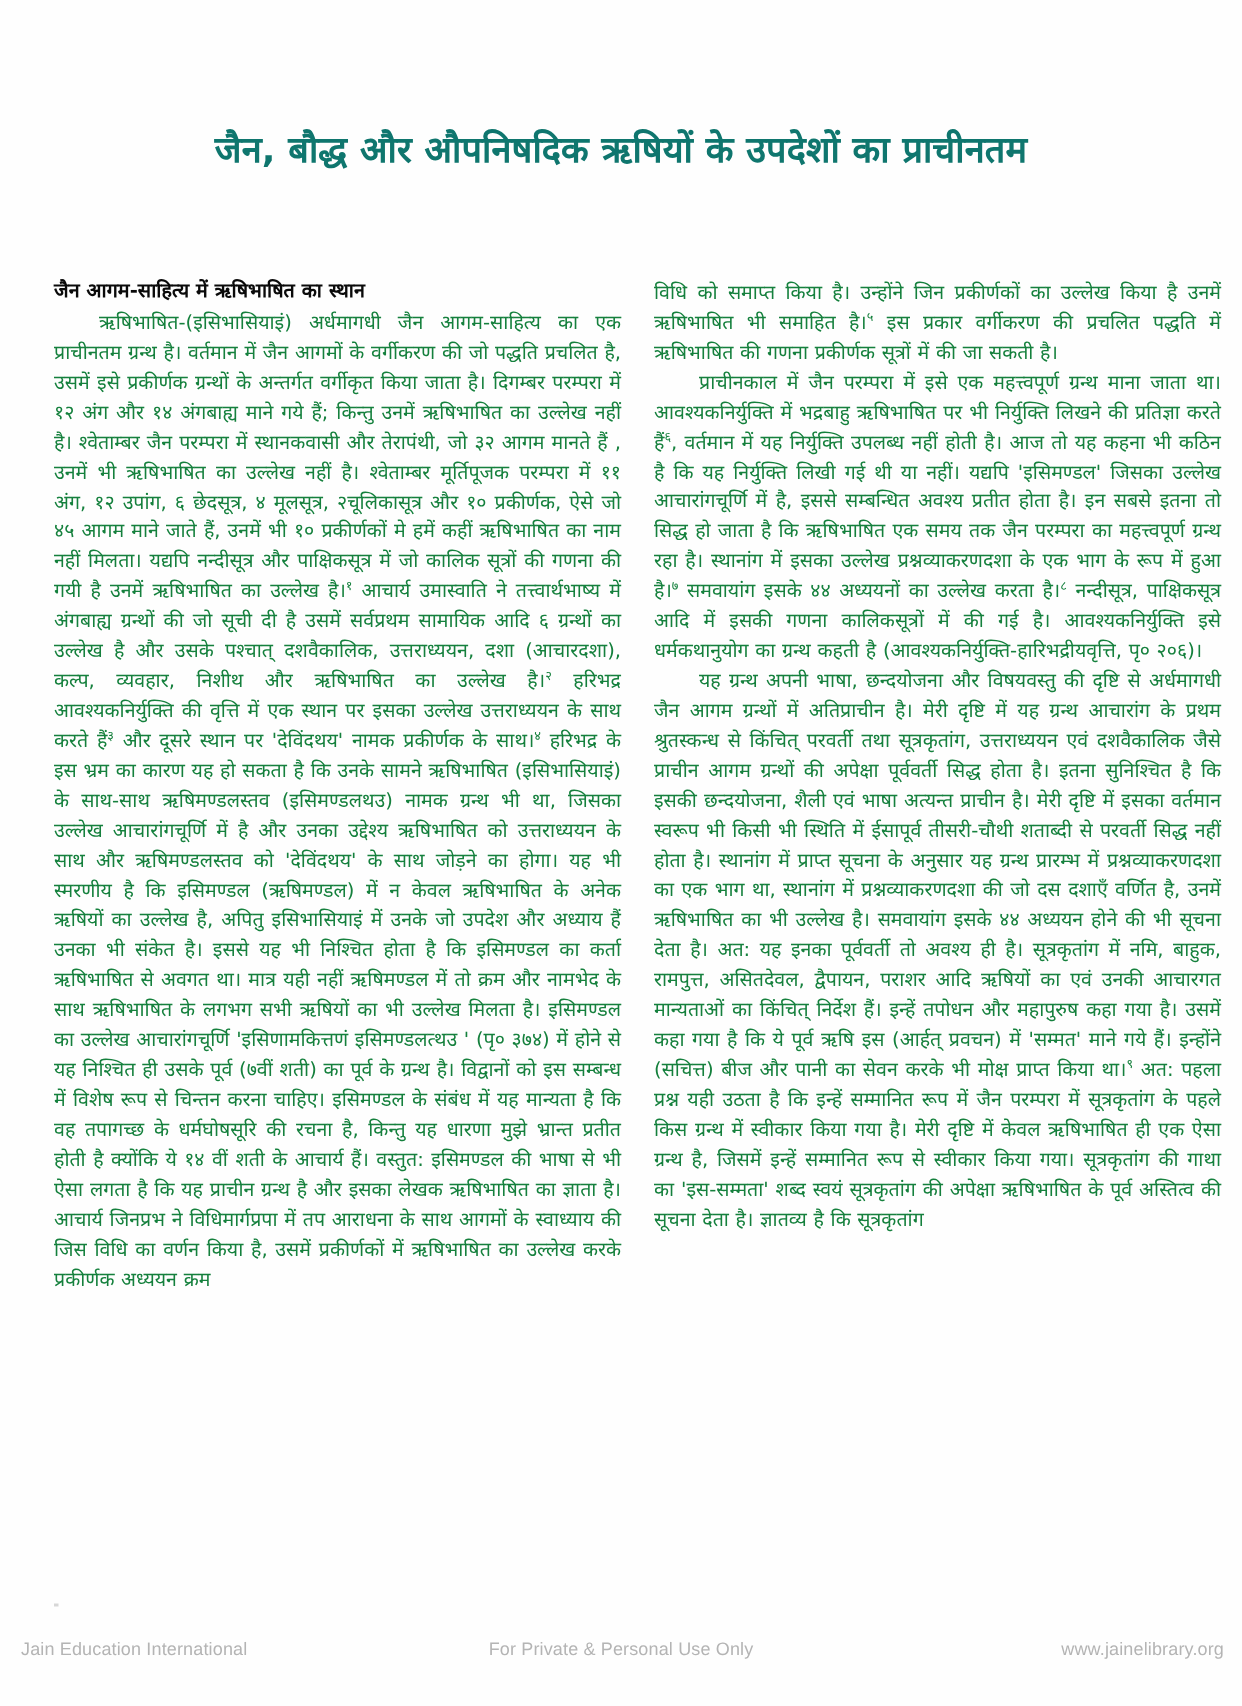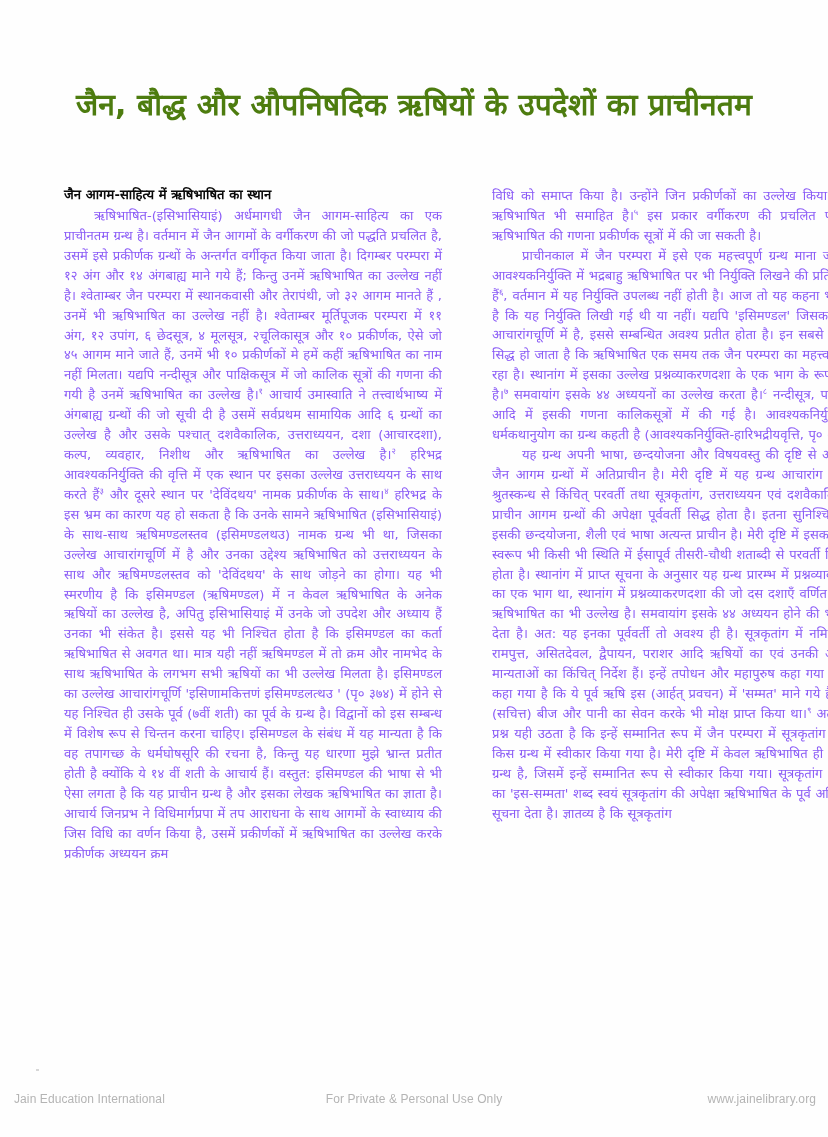--- a/index.html
+++ b/index.html
@@ -24,44 +24,43 @@
   }
 
   
   .title-block {
     padding: 82px 52px 0 52px;
     text-align: center;
   }
   .doc-title-line {
     font-family: "DejaVu Sans", sans-serif;
     font-weight: 700;
-    font-size: 30px;
+    font-size: 24px;
     line-height: 1.50;
     letter-spacing: 0.1px;
-    color: #4d7c0f;
+    color: #0f766e;
     white-space: nowrap;
   }
   .doc-title-line.second {
     margin-top: 2px;
   }
 
   
   .columns {
     position: absolute;
     top: 186px;
     left: 36px;
     right: 33px;
     bottom: 86px;
     display: flex;
     gap: 22px;
   }
   .col {
     width: 378px;
     flex: 0 0 378px;
-    margin-left: 28px;
   }
 
   .section-heading {
     font-family: "DejaVu Sans", sans-serif;
     font-weight: 700;
     font-size: 13.1px;
     line-height: 1.30;
     color: #0a0a0a;
     margin: 0 0 3px 0;
     letter-spacing: 0.05px;
@@ -71,21 +70,21 @@
   }
 
   p.para {
     margin: 0;
     font-family: "DejaVu Sans", sans-serif;
     font-size: 13.05px;
     line-height: 19.92px;
     text-align: justify;
     text-justify: inter-word;
     text-indent: 30px;
-    color: #8b5cf6;
+    color: #15803d;
     word-spacing: 0.3px;
     hyphens: none;
   }
   p.para.cont {
     text-indent: 0;
   }
   p.para + p.para {
     margin-top: 0;
   }
 

